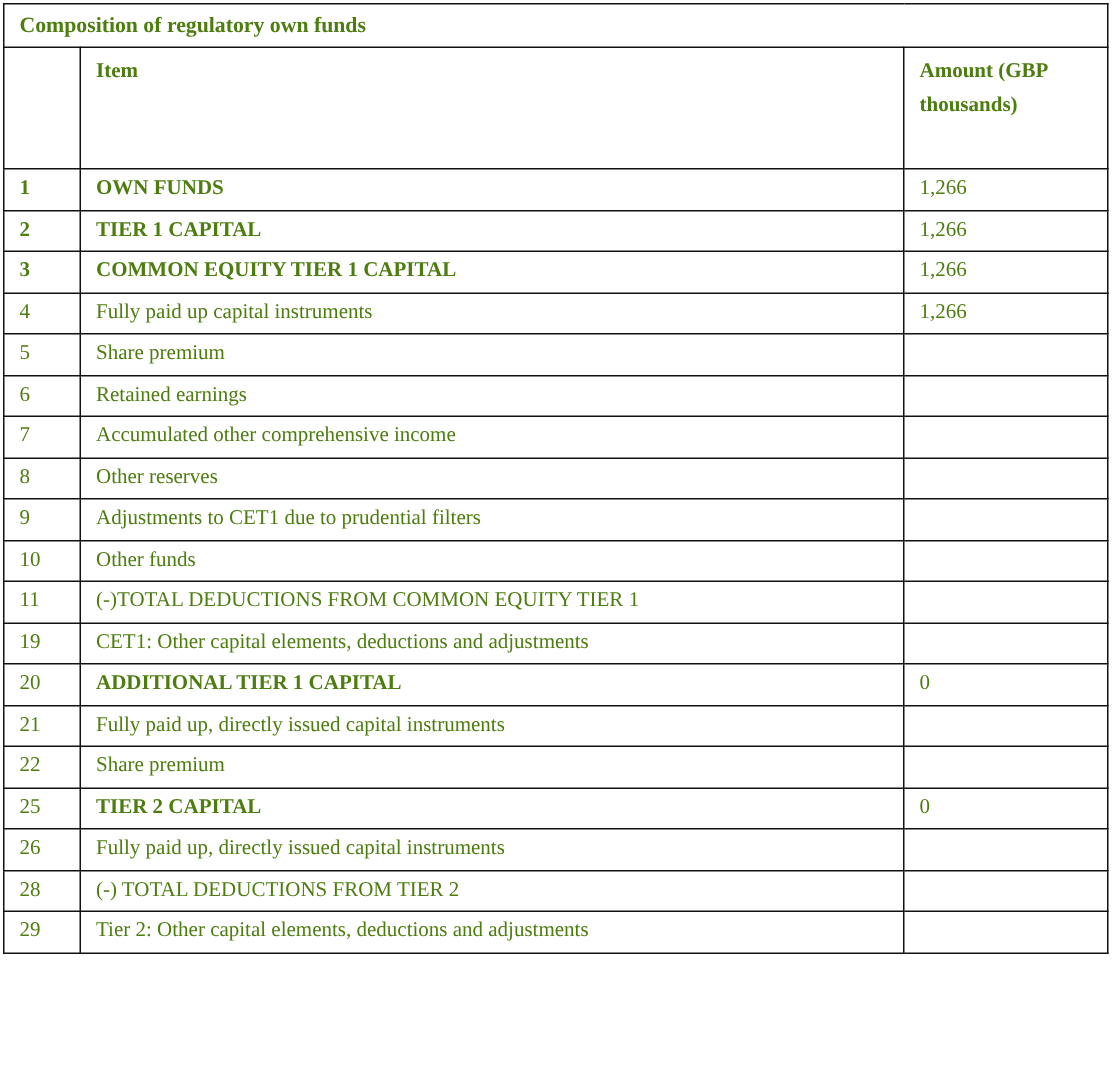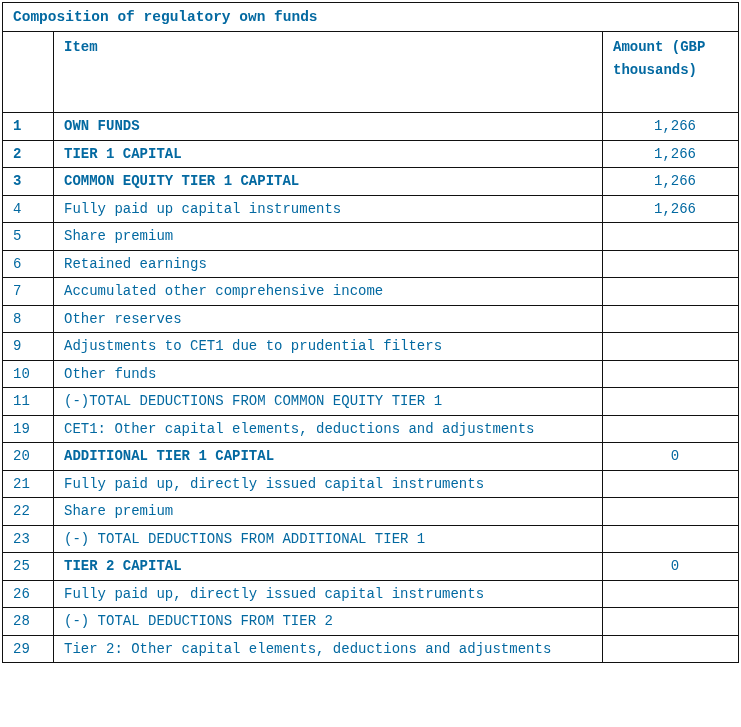--- a/index.html
+++ b/index.html
@@ -11,23 +11,23 @@
       width: 741px;
       height: 727px;
       overflow: hidden;
     }
     .own-funds-table {
       position: absolute;
       left: 2px;
       top: 2px;
       width: 736px;
       border-collapse: collapse;
-      font-family: Liberation Mono, monospace;
+      font-family: Liberation Serif, serif;
       font-size: 14px;
-      color: #0369a1;
+      color: #4d7c0f;
       table-layout: fixed;
     }
     .own-funds-table td, .own-funds-table th {
       border: 1.5px solid #111111;
       padding: 0 10px;
       vertical-align: middle;
       text-align: left;
       font-weight: normal;
       white-space: nowrap;
       overflow: hidden;
@@ -52,21 +52,21 @@
       white-space: normal;
       margin-left: 16px;
     }
     .data-row td {
       height: 26.5px;
     }
     .data-row td.num {
       padding-left: 10px;
     }
     .data-row td.amt {
-      text-align: center;
+      text-align: left;
       padding-right: 1px;
       margin-left: 32px;
     }
     .data-row.bold td.num,
     .data-row.bold td.item {
       font-weight: bold;
     }
   </style>
 </head>
 <body>
@@ -154,25 +154,20 @@
       <tr class="data-row">
         <td class="num">21</td>
         <td class="item">Fully paid up, directly issued capital instruments</td>
         <td class="amt"></td>
       </tr>
       <tr class="data-row">
         <td class="num">22</td>
         <td class="item">Share premium</td>
         <td class="amt"></td>
       </tr>
-      <tr class="data-row">
-        <td class="num">23</td>
-        <td class="item">(-) TOTAL DEDUCTIONS FROM ADDITIONAL TIER 1</td>
-        <td class="amt"></td>
-      </tr>
       <tr class="data-row bold">
         <td class="num" style="font-weight: normal; margin-left: 42px;">25</td>
         <td class="item">TIER 2 CAPITAL</td>
         <td class="amt">0</td>
       </tr>
       <tr class="data-row">
         <td class="num">26</td>
         <td class="item">Fully paid up, directly issued capital instruments</td>
         <td class="amt"></td>
       </tr>

